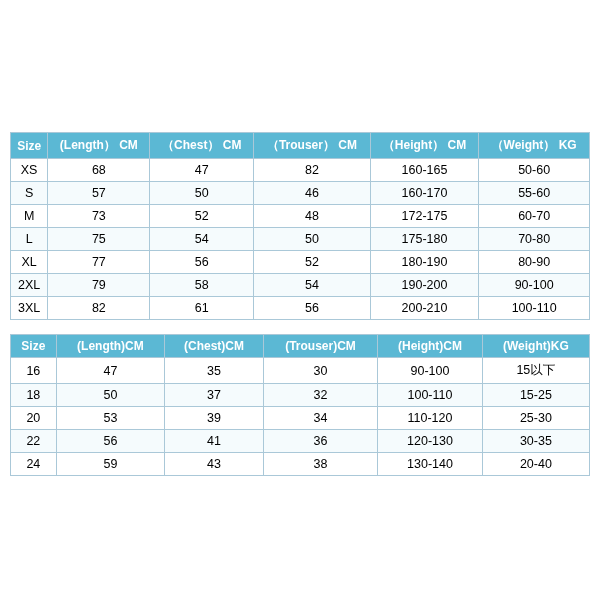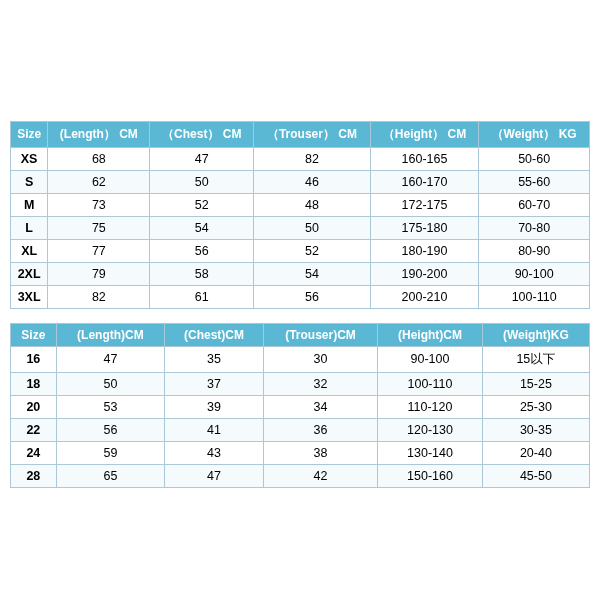--- a/index.html
+++ b/index.html
@@ -41,21 +41,21 @@
       font-weight: bold;
       font-size: 12px;
     }
     tbody tr:nth-child(odd) {
       background-color: #fff;
     }
     tbody tr:nth-child(even) {
       background-color: #f5fbfd;
     }
     tbody td:first-child {
-      font-weight: bold;
+      font-weight: normal;
     }
     .children-section {
       margin-top: 4px;
     }
   </style>
 </head>
 <body>
 
 <div class="container">
 
@@ -76,21 +76,21 @@
       <tr>
             <td>XS</td>
             <td>68</td>
             <td>47</td>
             <td>82</td>
             <td>160-165</td>
             <td>50-60</td>
           </tr>
           <tr>
             <td>S</td>
-            <td>62</td>
+            <td>57</td>
             <td>50</td>
             <td>46</td>
             <td>160-170</td>
             <td>55-60</td>
           </tr>
           <tr>
             <td>M</td>
             <td>73</td>
             <td>52</td>
             <td>48</td>
@@ -180,24 +180,16 @@
             <td>30-35</td>
           </tr>
           <tr>
             <td>24</td>
             <td>59</td>
             <td>43</td>
             <td>38</td>
             <td>130-140</td>
             <td>20-40</td>
           </tr>
-          <tr>
-            <td>28</td>
-            <td>65</td>
-            <td>47</td>
-            <td>42</td>
-            <td>150-160</td>
-            <td>45-50</td>
-          </tr>
         </tbody>
     </table>
   </div>
 </div>
 
 </body></html>

